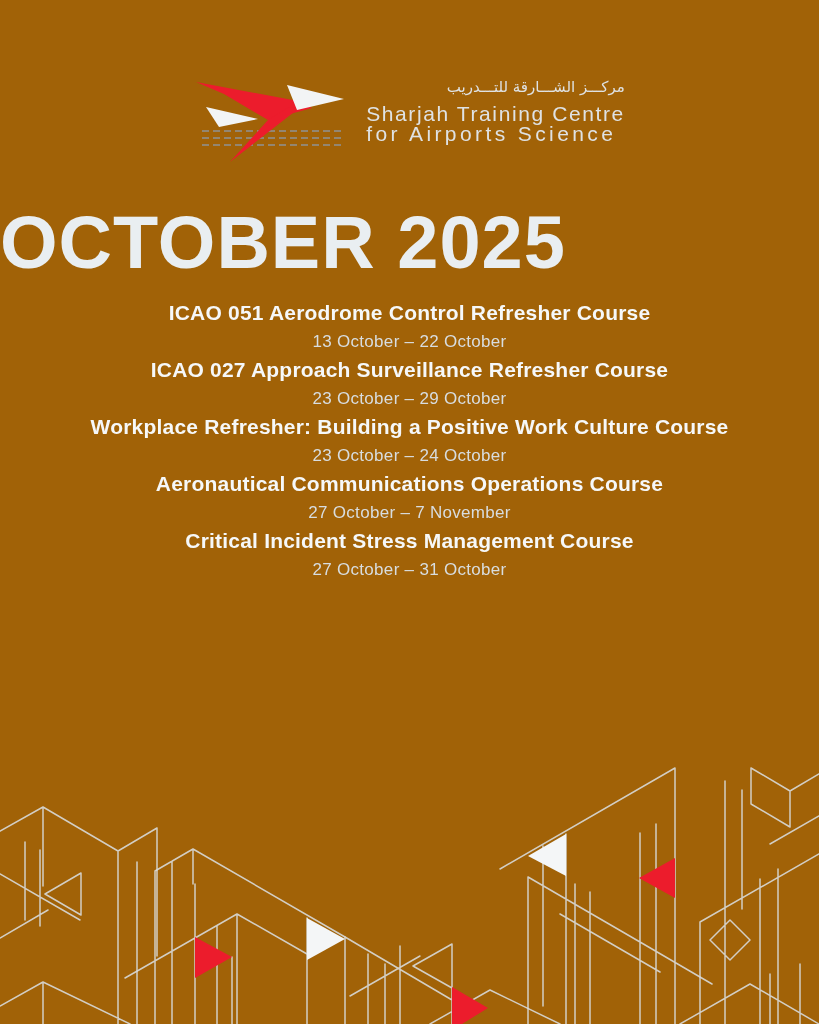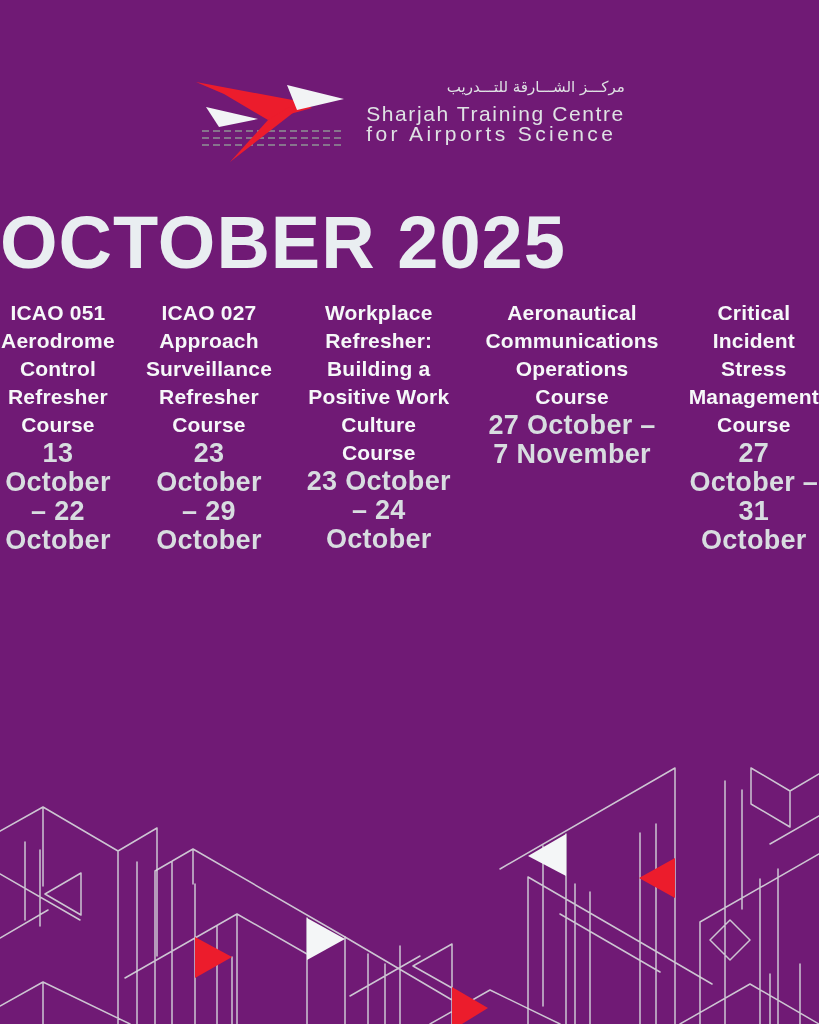--- a/index.html
+++ b/index.html
@@ -1,20 +1,20 @@
 <!DOCTYPE html>
 <html><head>
 <meta charset="utf-8">
 <style>
   html,body{margin:0;padding:0;background:#3a3c3f;}
   .poster{
     position:relative;
     width:819px;height:1024px;
     margin:0 auto;
-    background:#701a75;
+    background:#a16207;
     overflow:hidden;
     font-family:"Liberation Sans", sans-serif;
   }
   
   .logo-row{
     position:absolute;top:76px;left:0;right:0;
     display:flex;justify-content:center;align-items:flex-start;gap:22px;
   }
   .logo-mark{width:150px;height:92px;flex:0 0 auto;}
   .logo-text{display:flex;flex-direction:column;align-items:flex-start;padding-top:2px;}
@@ -31,29 +31,29 @@
   
   .title{
     position:absolute;top:200px;left:0;right:0;
     color:#E9EEF1;
     font-size:74px;font-weight:700;letter-spacing:1px;
     line-height:86px;
   }
   
   .courses{
     position:absolute;top:299px;left:0;right:0;
-    display:flex;flex-direction:row;gap:30px;
+    display:flex;flex-direction:column;
     text-align:center;
   }
   .course .name{
     color:#F6F8F9;font-size:21px;font-weight:700;line-height:28px;
     letter-spacing:.2px;
   }
   .course .dates{
-    color:#D8DDE0;font-size:27px;font-weight:700;line-height:29px;
+    color:#D8DDE0;font-size:17px;font-weight:400;line-height:29px;
     letter-spacing:.3px;
   }
   
   .pattern{position:absolute;left:0;bottom:0;width:819px;height:300px;display:block;}
   .pattern path.wire{fill:none;stroke:#DADDDF;stroke-width:1.5;opacity:.88;stroke-linejoin:round;stroke-linecap:round;}
   .pattern polygon.red{fill:#EC1C2C;}
   .pattern polygon.white{fill:#F4F6F7;}
   
   .logo-mark polygon.red{fill:#EC1C2C;}
   .logo-mark polygon.white{fill:#F2F4F5;}

